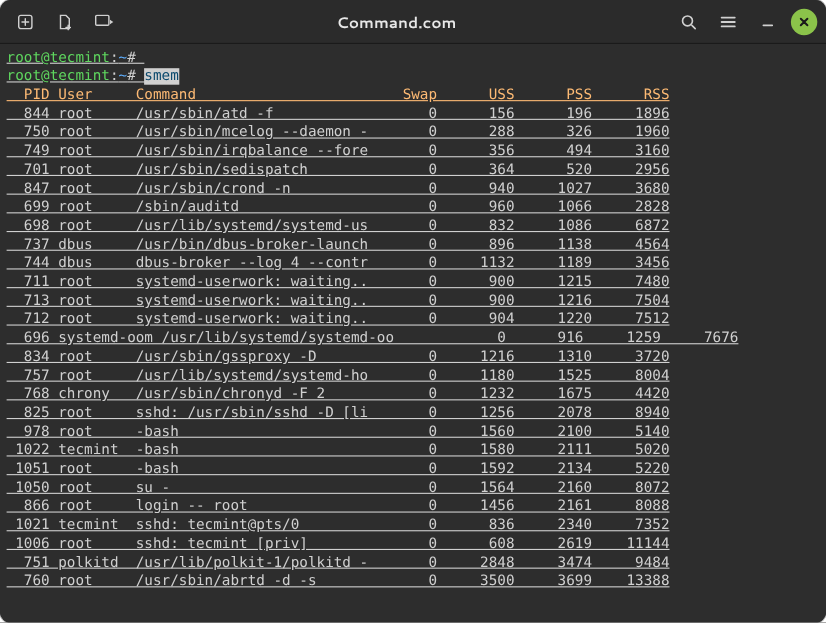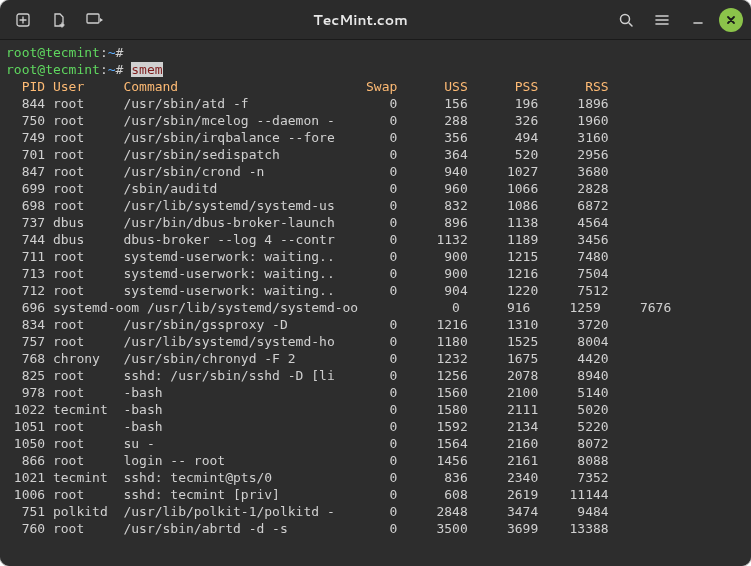--- a/index.html
+++ b/index.html
@@ -59,22 +59,22 @@
   color:#d0d0d0;
   padding: 4px 6px 0 6px;
   font-size:13px;
   line-height:17px;
   white-space:pre;
   overflow:hidden;
 }
 .prompt-user { color:#5fd75f; }
 .prompt-path { color:#5fafff; }
 .prompt-sym { color:#d0d0d0; }
-.cmd-highlight { background:#d0d0d0; color:#7f1d1d; }
-.row { display:block; }
+.cmd-highlight { background:#d0d0d0; color:#0c4a6e; }
+.row { display:block;text-decoration:underline; }
 .hdr { color:#fdba74; }
 svg { display:block; }
 </style>
 </head>
 <body>
 
 <div class="window">
 
   <div class="titlebar">
     <div class="tb-left">
@@ -90,21 +90,21 @@
             <path d="M11 11v4M9 13h4" stroke="#d0d0d0" stroke-width="1.3" stroke-linecap="round"></path>
           </svg>
       </div>
       <div class="tb-btn">
         <svg width="18" height="14" viewBox="0 0 18 14">
             <rect x="1" y="1" width="12" height="9" rx="1" fill="none" stroke="#d0d0d0" stroke-width="1.3"></rect>
             <path d="M14 5l3 2-3 2z" fill="#d0d0d0"></path>
           </svg>
       </div>
     </div>
-    <div class="tb-title">TecMint.com</div>
+    <div class="tb-title">Command.com</div>
     <div class="tb-right">
       <div class="tb-btn">
         <svg width="16" height="16" viewBox="0 0 16 16">
             <circle cx="7" cy="7" r="4.5" fill="none" stroke="#d0d0d0" stroke-width="1.5"></circle>
             <path d="M11 11l3 3" stroke="#d0d0d0" stroke-width="1.5" stroke-linecap="round"></path>
           </svg>
       </div>
       <div class="tb-btn">
         <svg width="16" height="16" viewBox="0 0 16 16">
             <path d="M2 4h12M2 8h12M2 12h12" stroke="#d0d0d0" stroke-width="1.6" stroke-linecap="round"></path>

